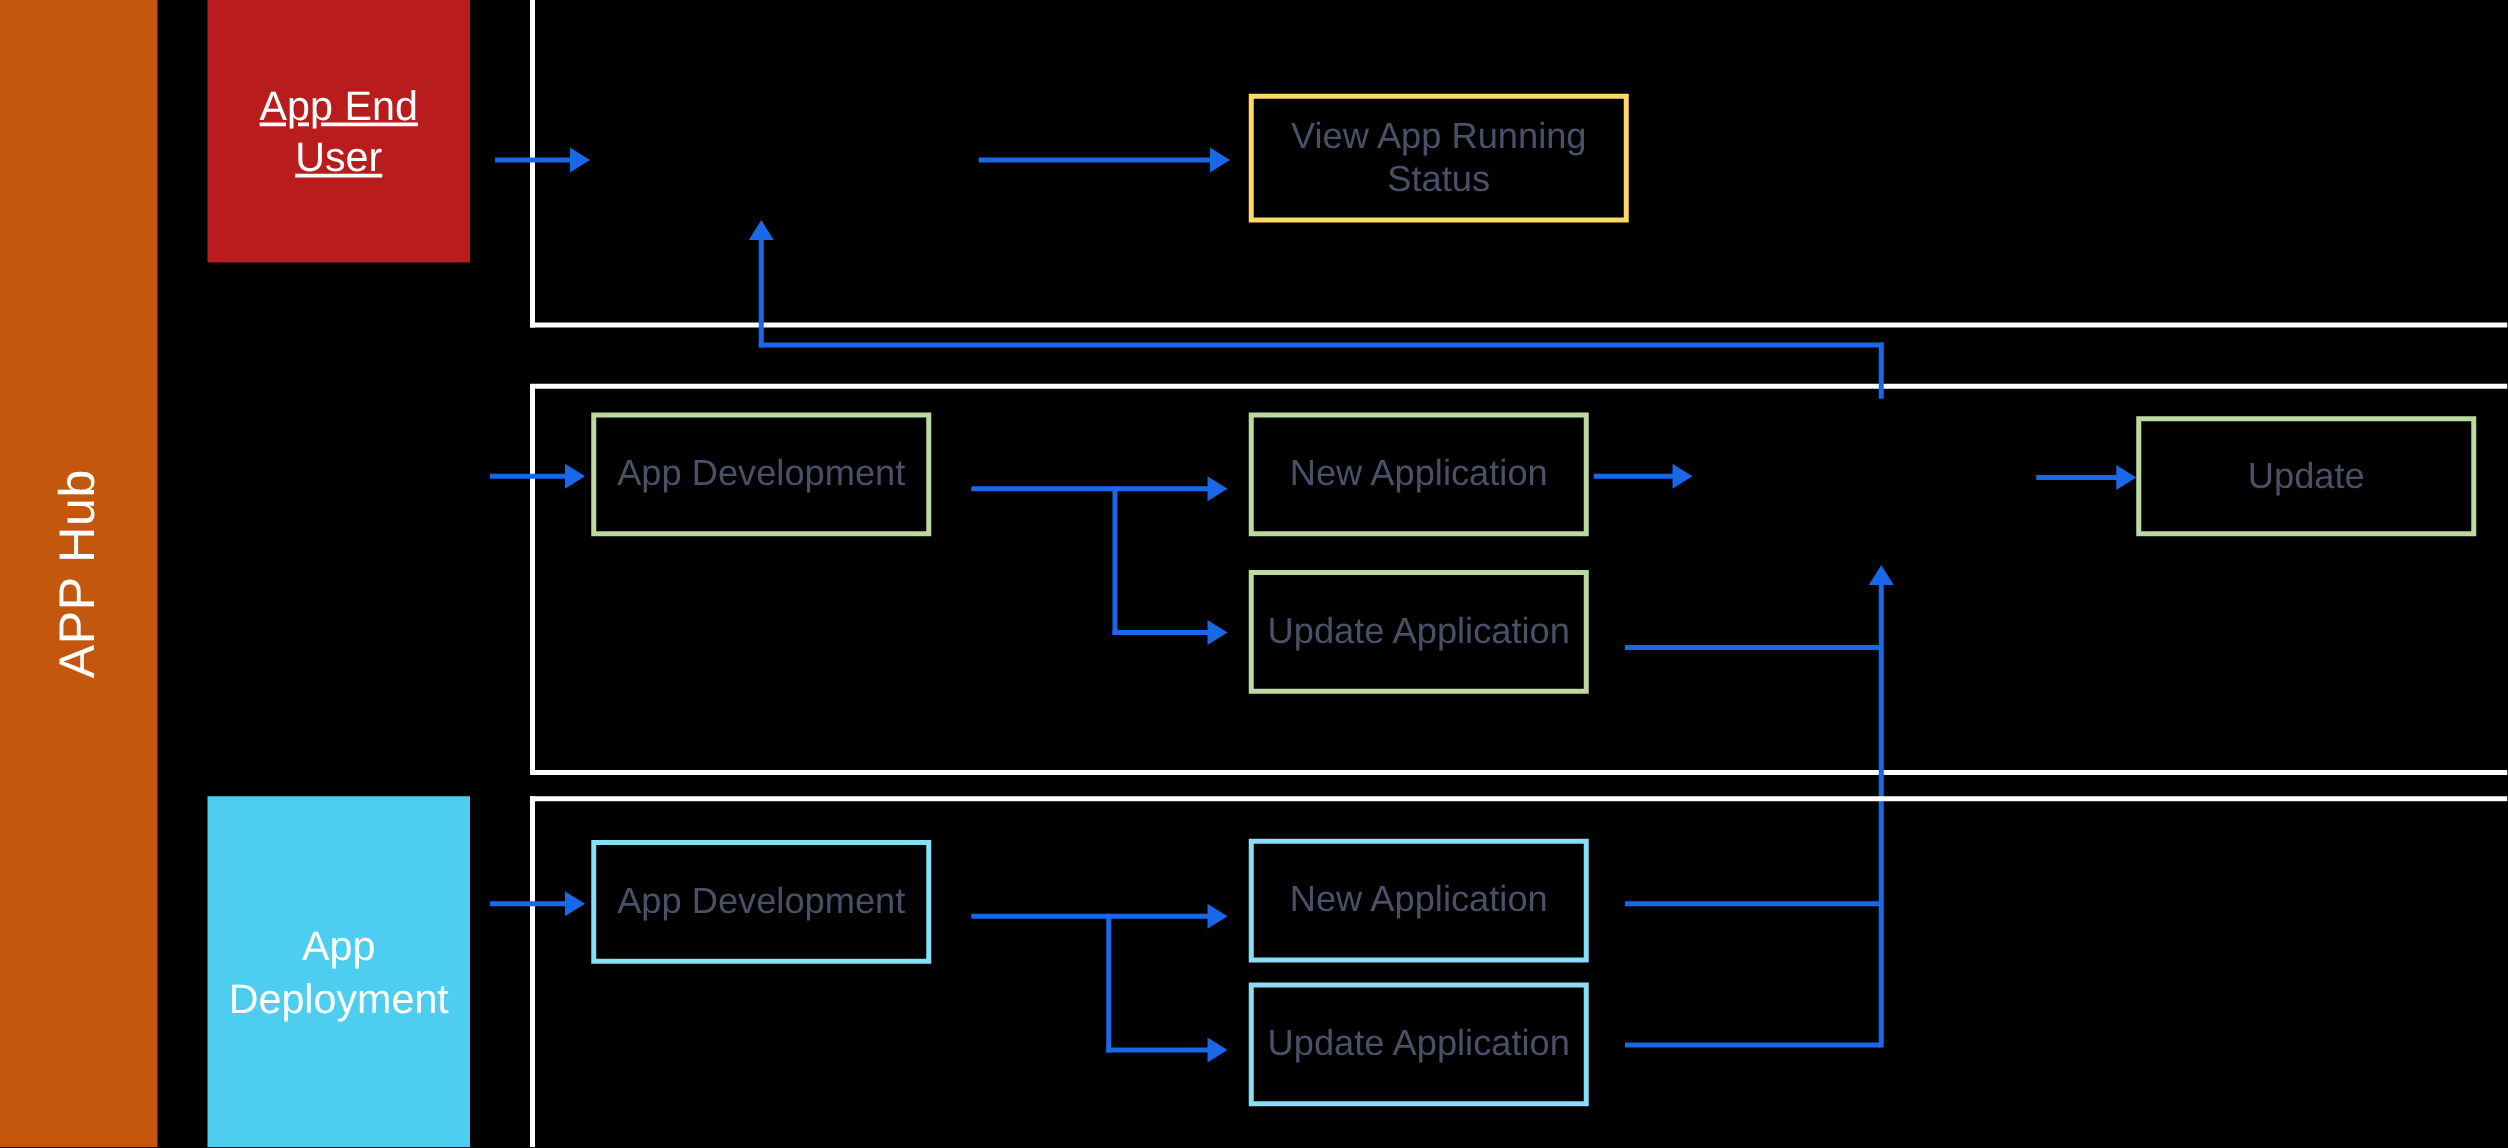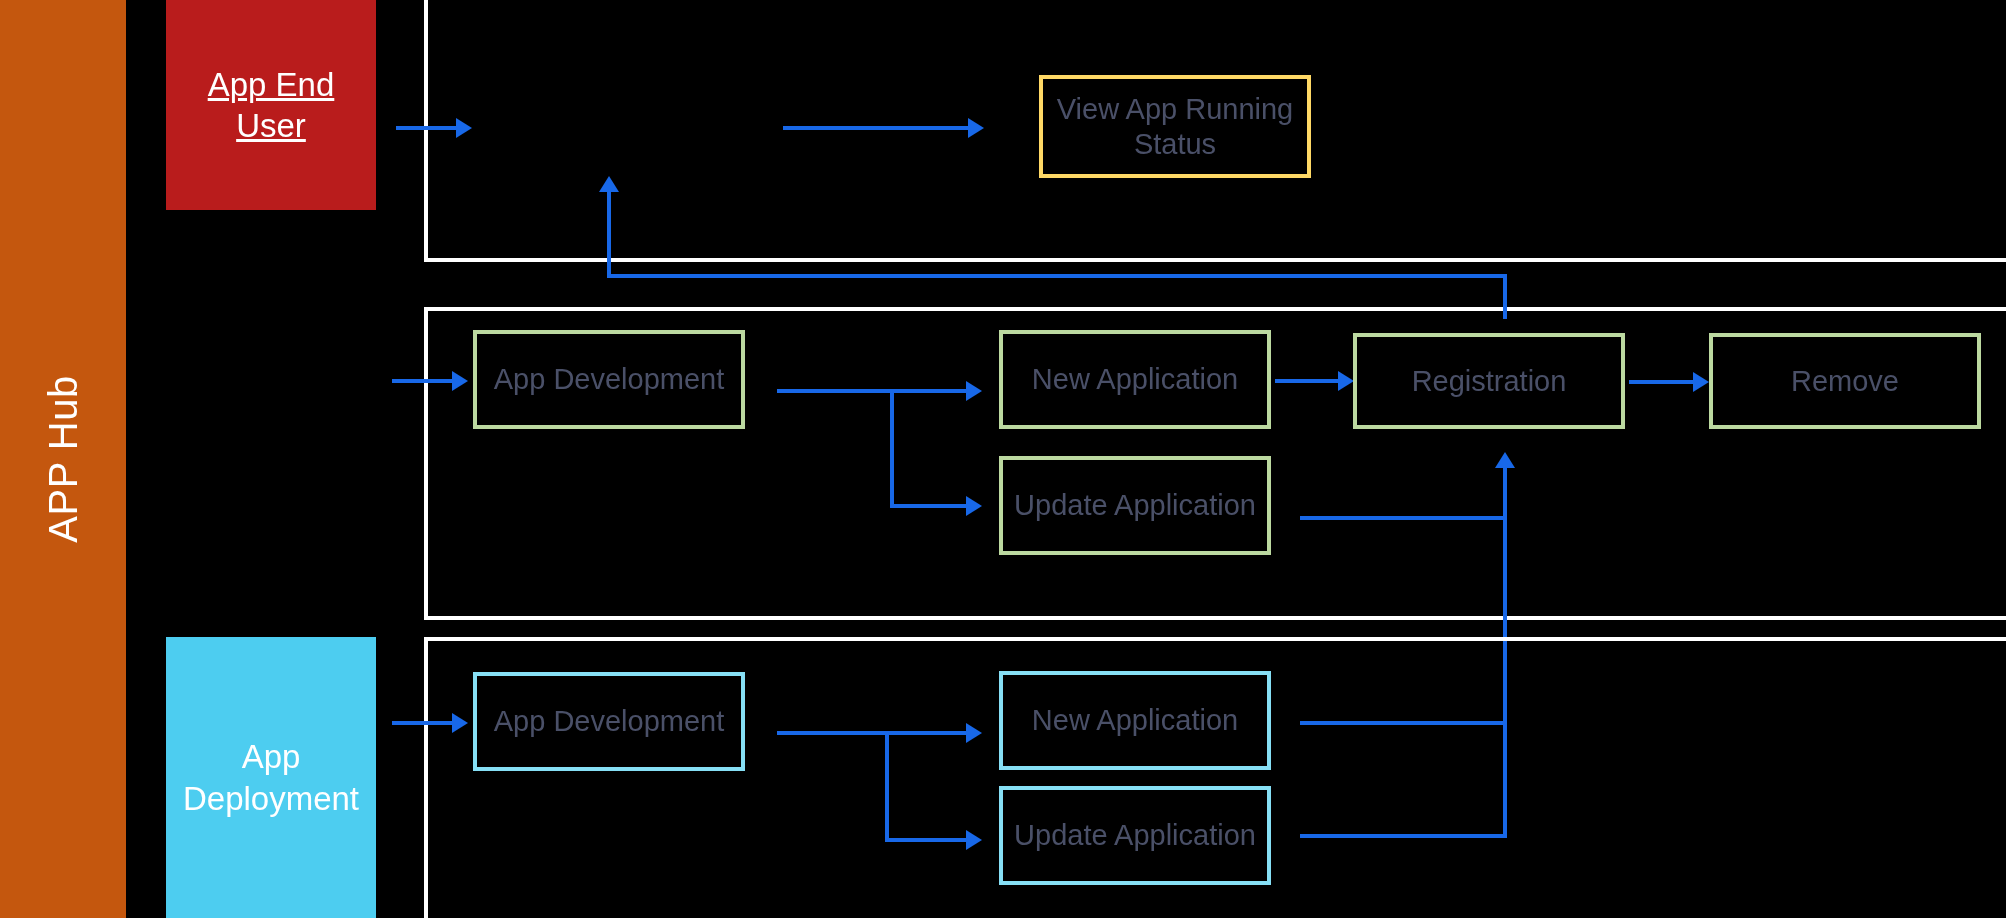--- a/index.html
+++ b/index.html
@@ -121,21 +121,21 @@
 
   <div class="lane" style="left:424px; top:0px; width:1590px; height:262px; border-top:none;"></div>
 
   <div class="conn-h" style="left:396px; top:126px; width:62px;"></div>
   <div class="arrow-r" style="left:456px; top:118px;"></div>
 
 
   <div class="conn-h" style="left:783px; top:126px; width:190px;"></div>
   <div class="arrow-r" style="left:968px; top:118px;"></div>
 
-  <div class="node yellow" style="left:999px; top:75px; width:272px; height:103px; white-space:pre-line;margin-left:40px;">View App Running
+  <div class="node yellow" style="left:999px; top:75px; width:304px; height:103px; white-space:pre-line;">View App Running
 Status</div>
 
 
   <div class="lane" style="left:424px; top:307px; width:1590px; height:313px;"></div>
 
   <div class="conn-h" style="left:392px; top:379px; width:62px;"></div>
   <div class="arrow-r" style="left:452px; top:371px;"></div>
 
   <div class="node green" style="left:473px; top:330px; width:272px; height:99px;">App Development</div>
 
@@ -145,26 +145,25 @@
   <div class="arrow-r" style="left:966px; top:381px;"></div>
   <div class="arrow-r" style="left:966px; top:496px;"></div>
 
   <div class="node green" style="left:999px; top:330px; width:272px; height:99px;">New Application</div>
 
   <div class="node green" style="left:999px; top:456px; width:272px; height:99px;">Update Application</div>
 
   <div class="conn-h" style="left:1275px; top:379px; width:69px;"></div>
   <div class="arrow-r" style="left:1338px; top:371px;"></div>
 
-  <div class="node green" style="left:1353px; top:333px; width:272px; height:96px;">Registration</div>
 
   <div class="conn-h" style="left:1629px; top:380px; width:69px;"></div>
   <div class="arrow-r" style="left:1693px; top:372px;"></div>
 
-  <div class="node green" style="left:1709px; top:333px; width:272px; height:96px;">Remove</div>
+  <div class="node green" style="left:1709px; top:333px; width:272px; height:96px;">Update</div>
 
   <div class="conn-v" style="left:1503px; top:466px; height:372px;"></div>
   <div class="arrow-u" style="left:1495px; top:452px;"></div>
 
   <div class="conn-h" style="left:1300px; top:516px; width:205px;"></div>
 
   <div class="actor" style="left:166px; top:637px; width:210px; height:281px; background:#4dcdf0; white-space:pre-line;">App
 Deployment</div>
 
   <div class="lane" style="left:424px; top:637px; width:1590px; height:281px; border-bottom:none;"></div>

